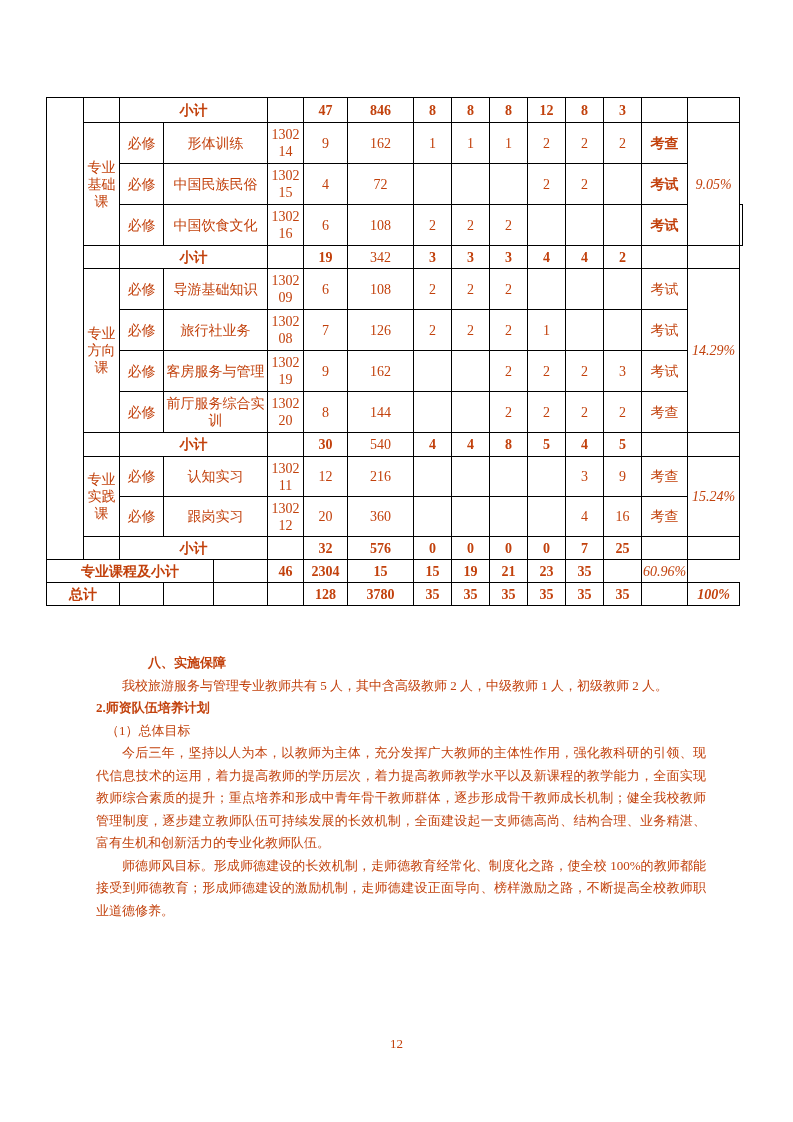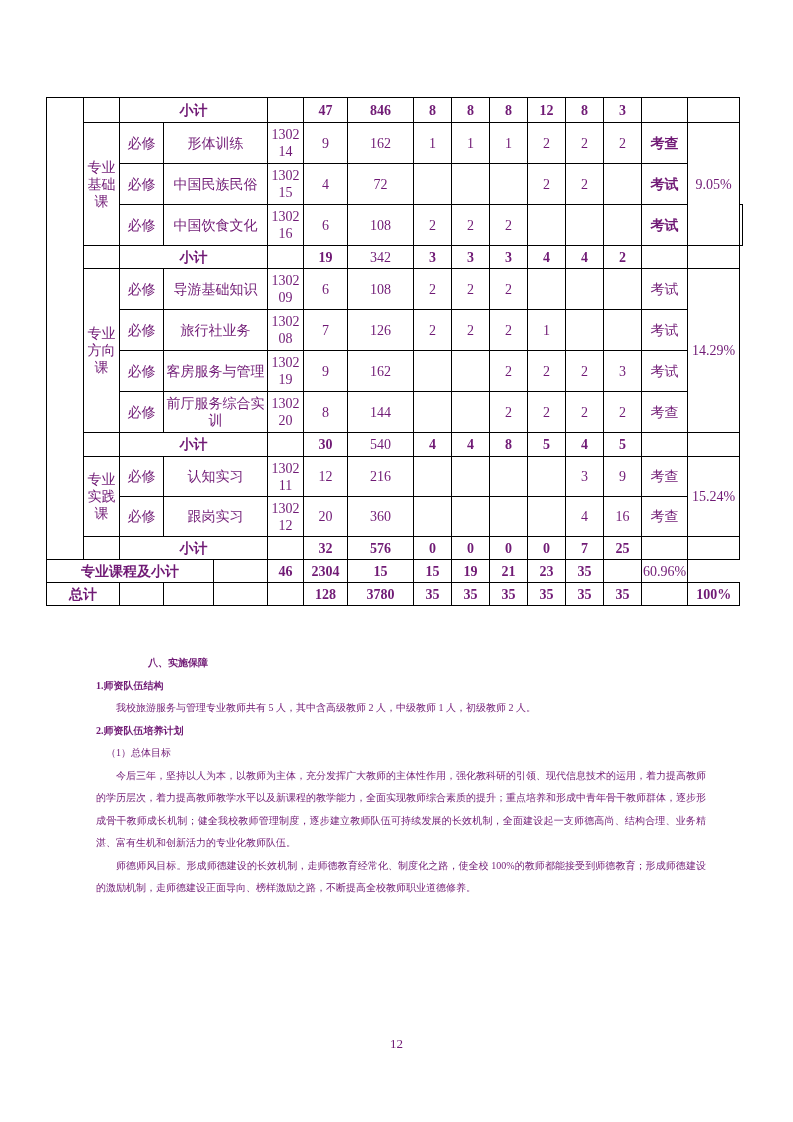--- a/index.html
+++ b/index.html
@@ -1,28 +1,28 @@
 <!DOCTYPE html>
 <html><head>
 <meta charset="utf-8">
 <style>
   html,body{margin:0;padding:0;background:#e8e8e8;}
   .page{width:793px;height:1122px;background:#ffffff;position:relative;margin:0 auto;
-        font-family:"Liberation Serif","DejaVu Serif",serif;color:#701a75;overflow:hidden;}
+        font-family:"Liberation Serif","DejaVu Serif",serif;color:#c2410c;overflow:hidden;}
   table.sched{position:absolute;left:46px;top:97px;border-collapse:collapse;table-layout:fixed;}
   table.sched td{border:1px solid #000;padding:0 1px;font-size:14px;text-align:center;
                  vertical-align:middle;overflow:hidden;line-height:17px;}
   td.no-top{border-top:none;}
   td.b, .b{font-weight:bold;}
   td.lab{text-align:left;font-weight:bold;font-size:15px;padding-left:2px;}
   td.gname{font-size:14px;line-height:16px;padding:0;margin-top:28px;}
   td.cname{text-align:left;padding-left:3px;line-height:18px;}
   td.code{font-size:13px;line-height:15px;white-space:pre-line;}
-  td.pct{font-size:12px;padding:0;}
-  .textblock{position:absolute;left:96px;top:652px;width:610px;font-size:10px;line-height:22.5px;}
+  td.pct{font-size:12px;padding:0;font-style:italic;}
+  .textblock{position:absolute;left:96px;top:652px;width:610px;font-size:13px;line-height:22.5px;}
   .textblock div,.textblock p{margin:0;padding:0;}
   .h-main{font-weight:bold;margin-left:52px !important;}
   .h-sub{font-weight:bold;margin-left:14px !important;}
   .h-num{font-weight:bold;}
   .h-paren{margin-left:10px !important;}
   .para{text-align:justify;text-align-last:left;text-indent:2em;}
   .pagenum{position:absolute;left:0;right:0;top:1036px;text-align:center;font-size:13px;}
 </style>
 </head>
 <body>
@@ -287,21 +287,20 @@
       <td class="b">35</td>
       <td class="b">35</td>
       <td></td>
       <td class="pct b">100%</td>
     </tr>
   </tbody>
     </table>
 
   <div class="textblock">
     <div class="h-main">八、实施保障</div>
-    <div class="h-num">1.师资队伍结构</div>
     <p class="para">我校旅游服务与管理专业教师共有 5 人，其中含高级教师 2 人，中级教师 1 人，初级教师 2 人。</p>
     <div class="h-num">2.师资队伍培养计划</div>
     <div class="h-paren">（1）总体目标</div>
     <p class="para">今后三年，坚持以人为本，以教师为主体，充分发挥广大教师的主体性作用，强化教科研的引领、现代信息技术的运用，着力提高教师的学历层次，着力提高教师教学水平以及新课程的教学能力，全面实现教师综合素质的提升；重点培养和形成中青年骨干教师群体，逐步形成骨干教师成长机制；健全我校教师管理制度，逐步建立教师队伍可持续发展的长效机制，全面建设起一支师德高尚、结构合理、业务精湛、富有生机和创新活力的专业化教师队伍。</p>
     <p class="para">师德师风目标。形成师德建设的长效机制，走师德教育经常化、制度化之路，使全校 100%的教师都能接受到师德教育；形成师德建设的激励机制，走师德建设正面导向、榜样激励之路，不断提高全校教师职业道德修养。</p>
   </div>
 
   <div class="pagenum">12</div>
 </div>
 

